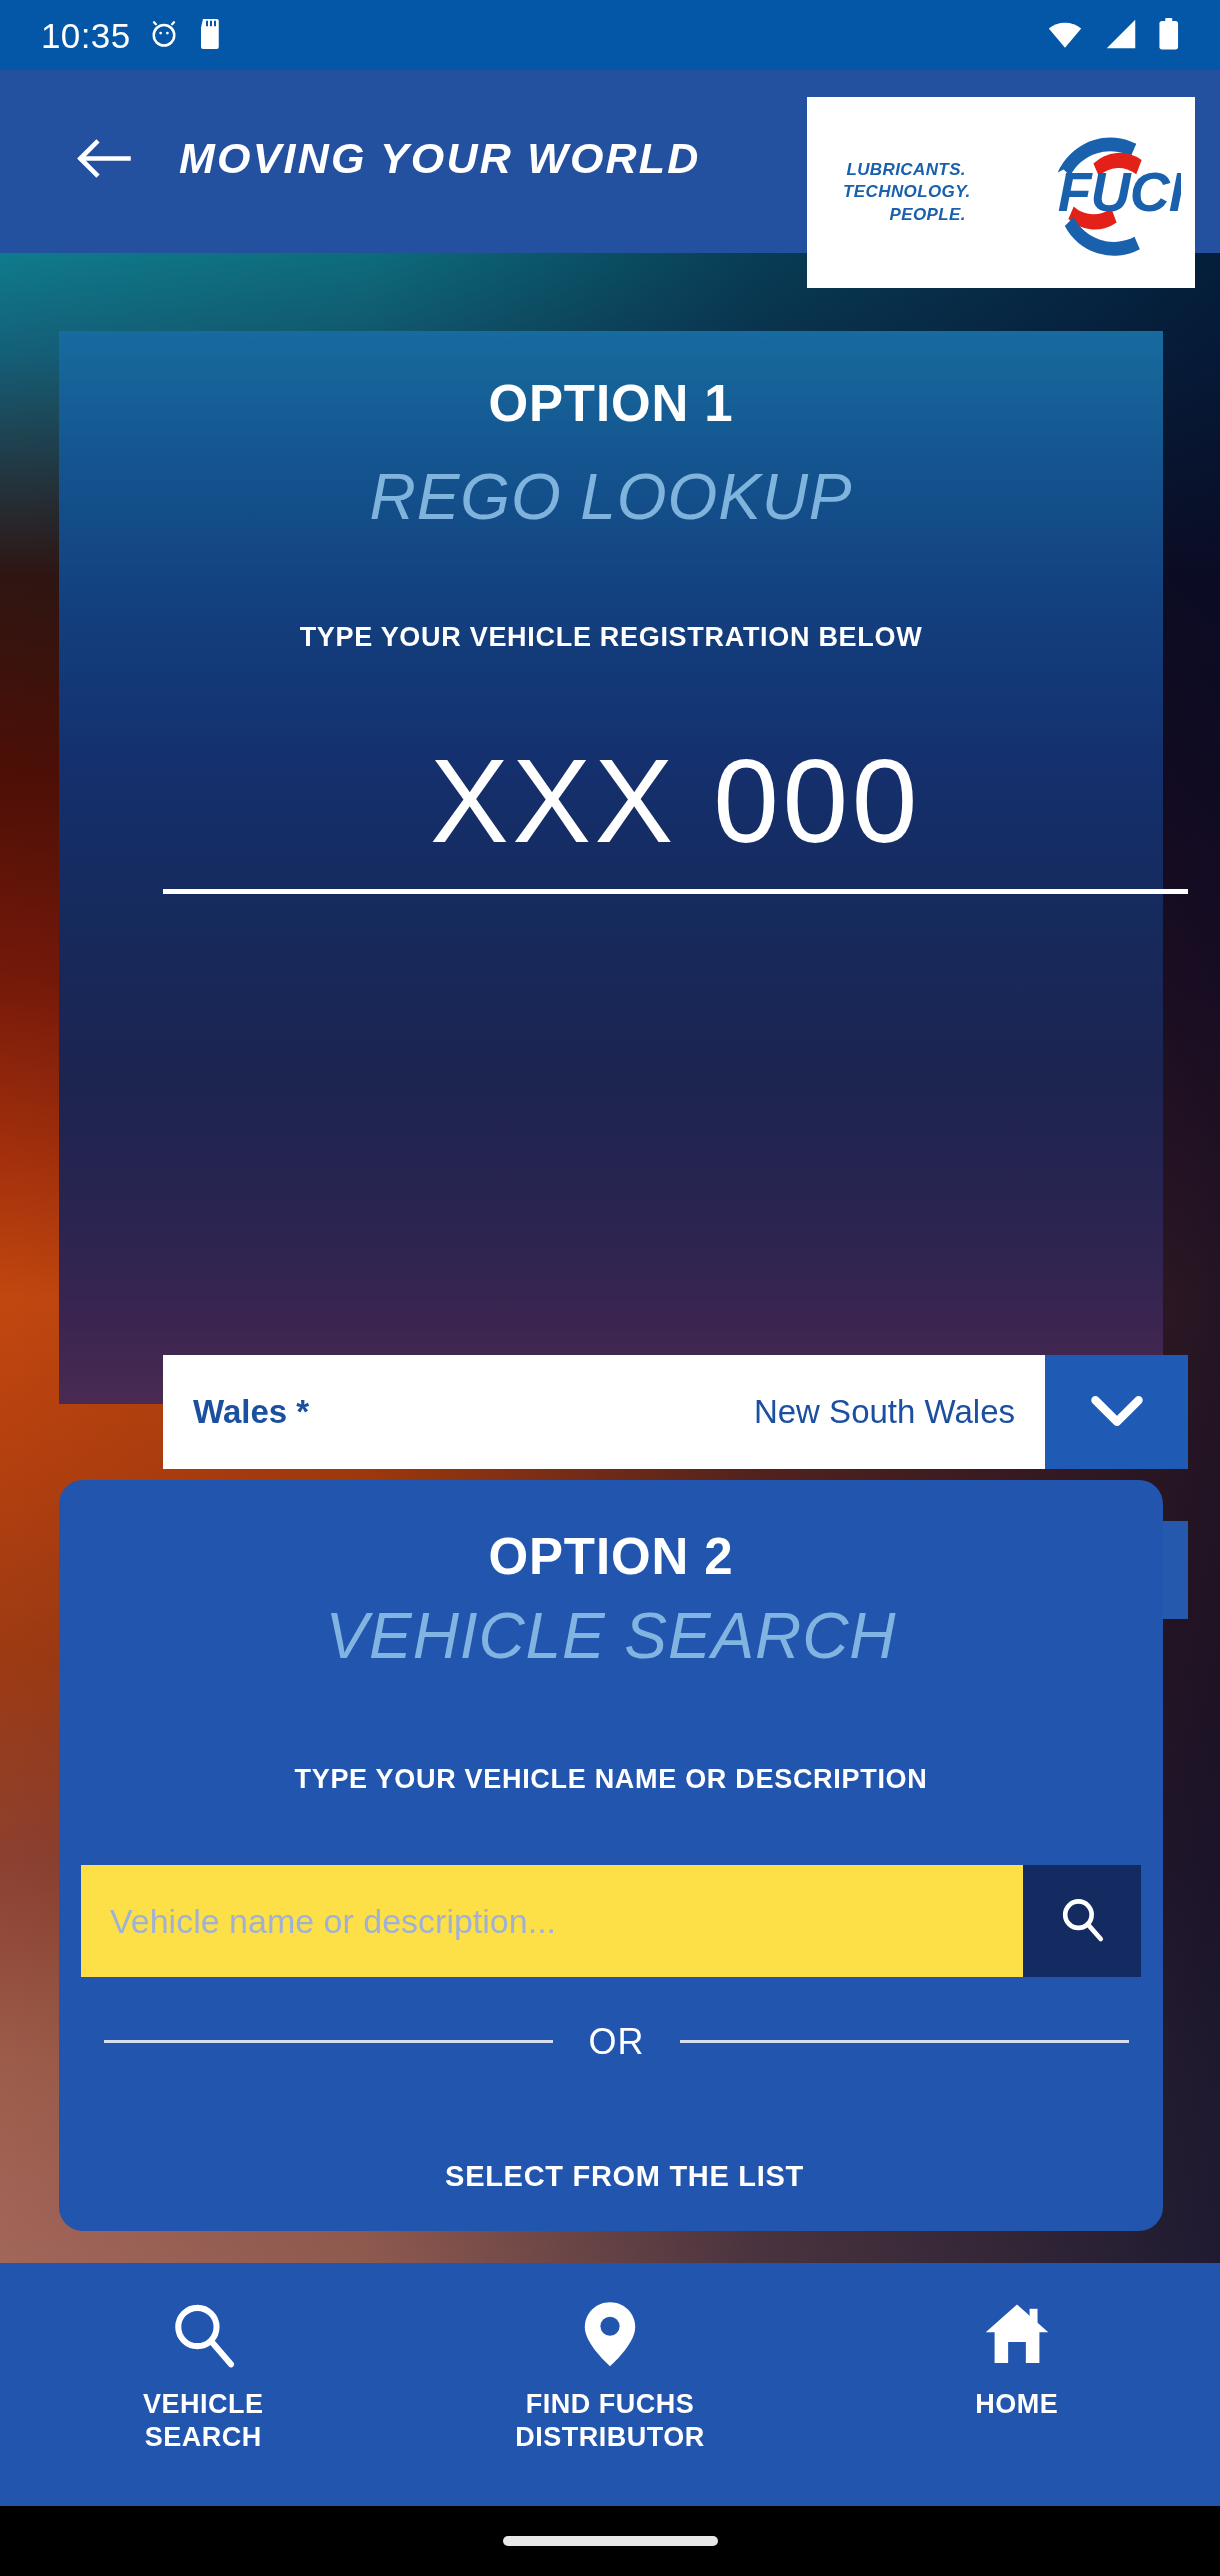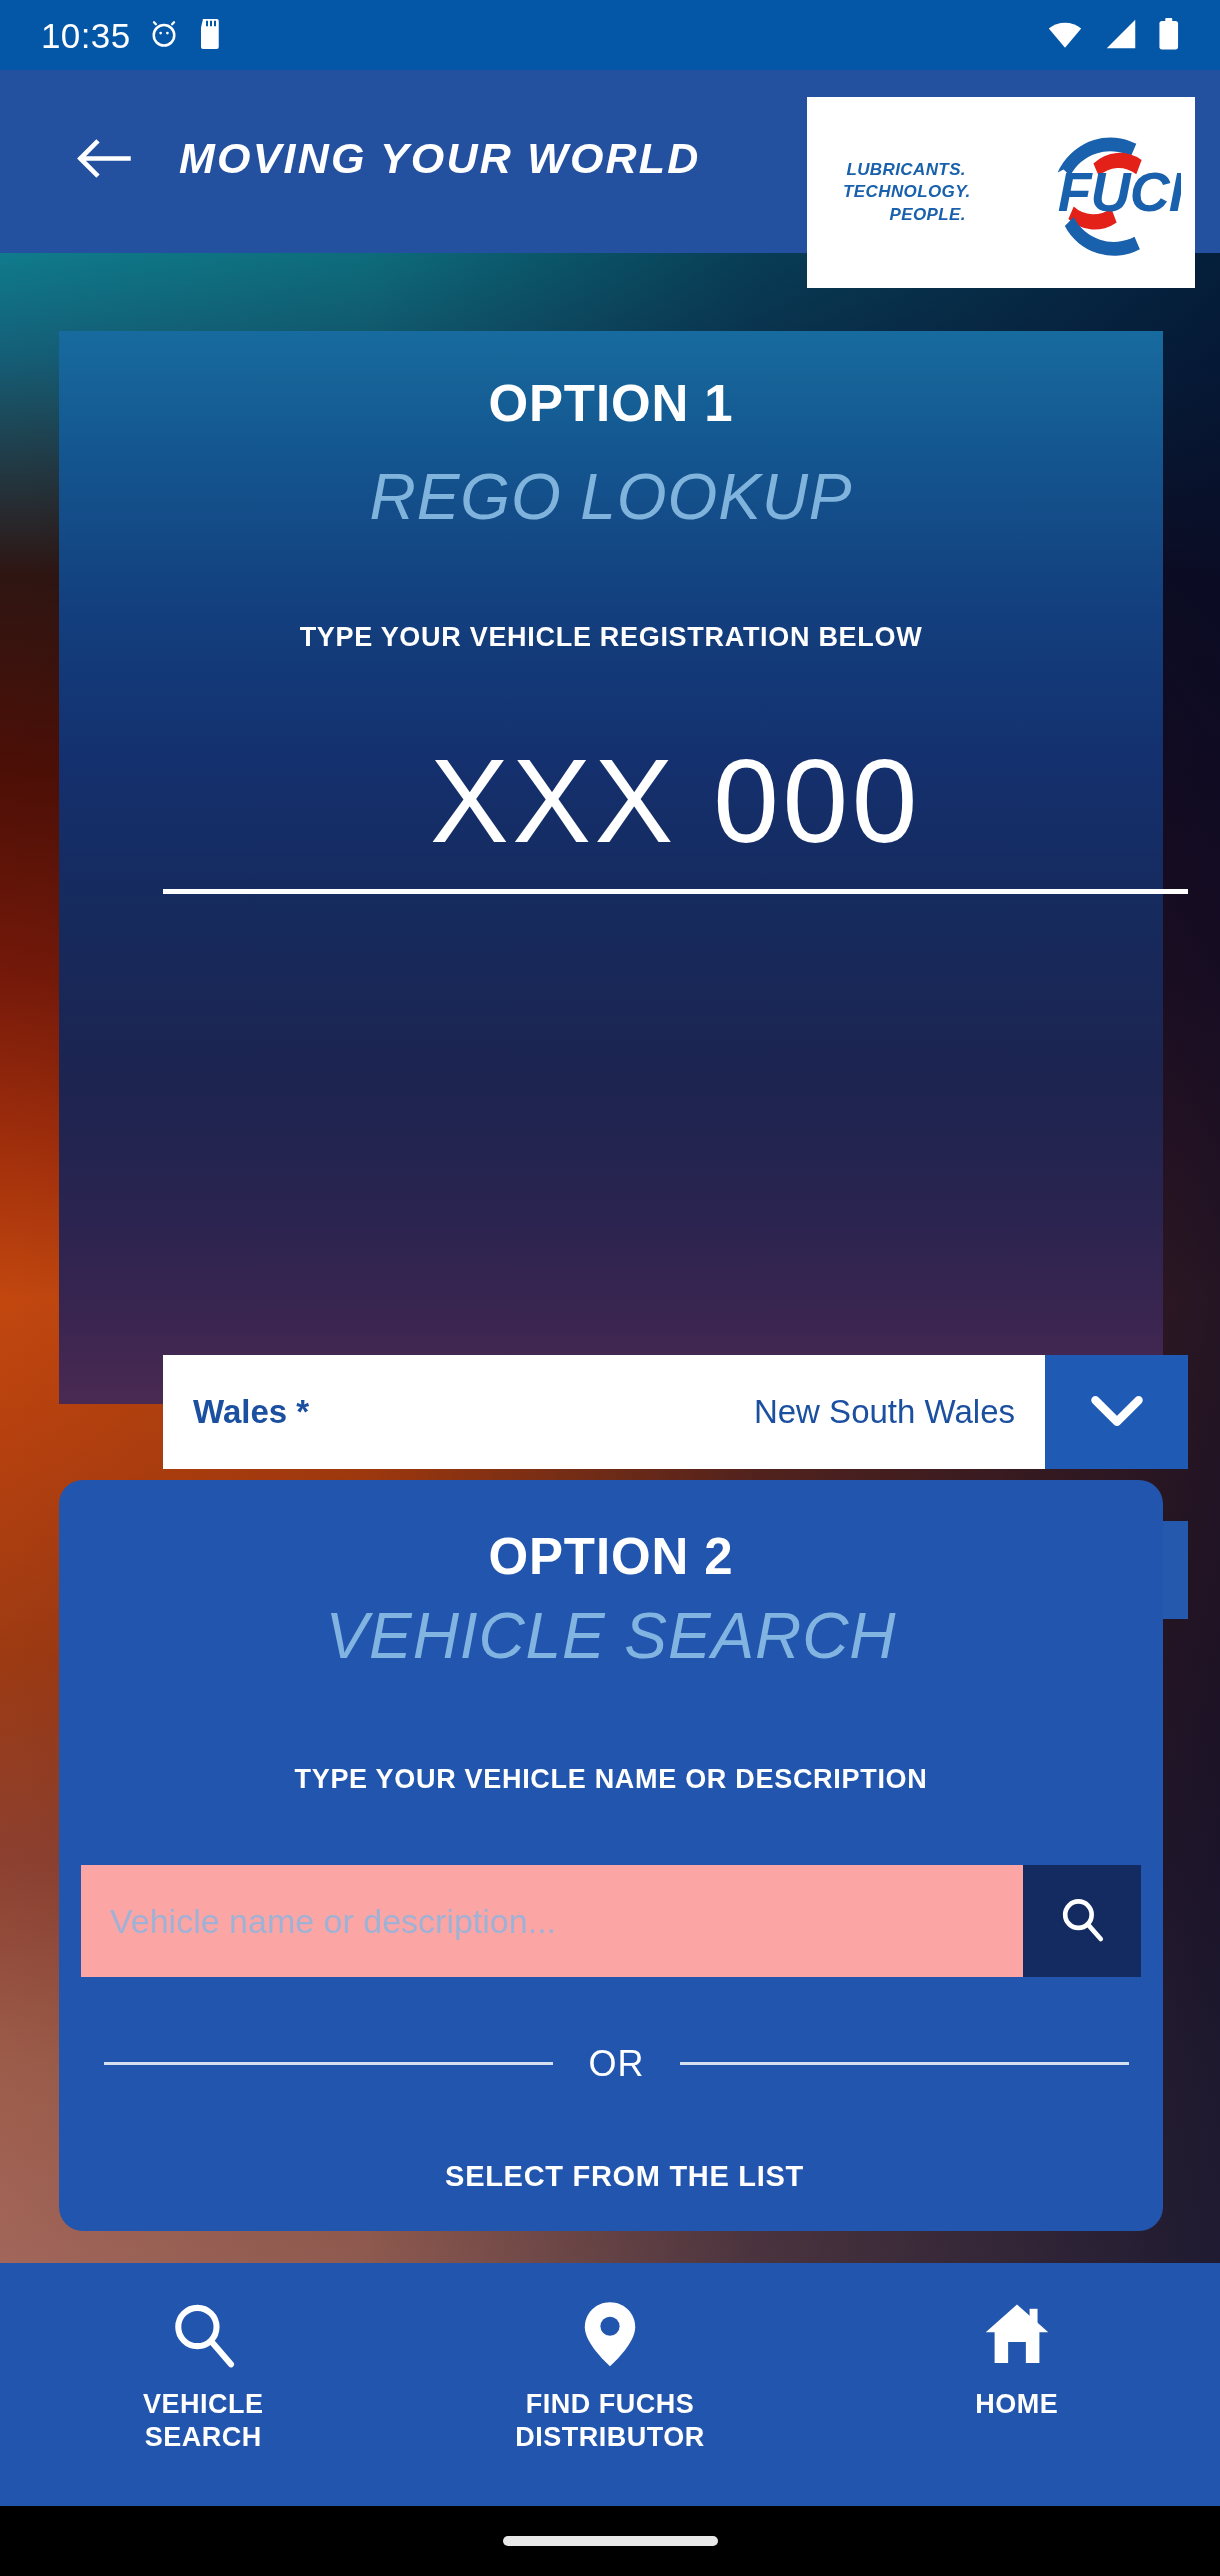--- a/index.html
+++ b/index.html
@@ -223,21 +223,21 @@
   }
 
   
   #vehicle-search-row {
     position:absolute; left:81px; top:1865px;
     width:1060px; height:112px;
     display:flex; align-items:stretch;
   }
   #vehicle-search-input {
     flex:1;
-    background:#fca5a5;
+    background:#fde047;
     border:none; outline:none;
     padding:8px 29px;
     font-family:"Liberation Sans", sans-serif;
     font-size:34px;
     color:#2a3d6b;
   }
   #vehicle-search-input::placeholder {
     color:#9fb2d6;
     font-size:34px;
   }
@@ -245,21 +245,21 @@
     width:118px;
     background:#142b62;
     display:flex; align-items:center; justify-content:center;
     cursor:pointer;
   }
 
   
   #or-divider {
     position:absolute; left:104px; top:2021px;
     width:1025px; height:41px;
-    display:flex; align-items:center; gap:36px;margin-top:22px;
+    display:flex; align-items:center; gap:36px;
   }
   .or-line { flex:1; height:3.6px; background:#d6dfef; }
   #or-text {
     color:#ffffff;
     font-size:36px;
     font-weight:400;
     letter-spacing:0.9px;
   }
   #select-from-list {
     position:absolute; left:112px; top:2160px;

